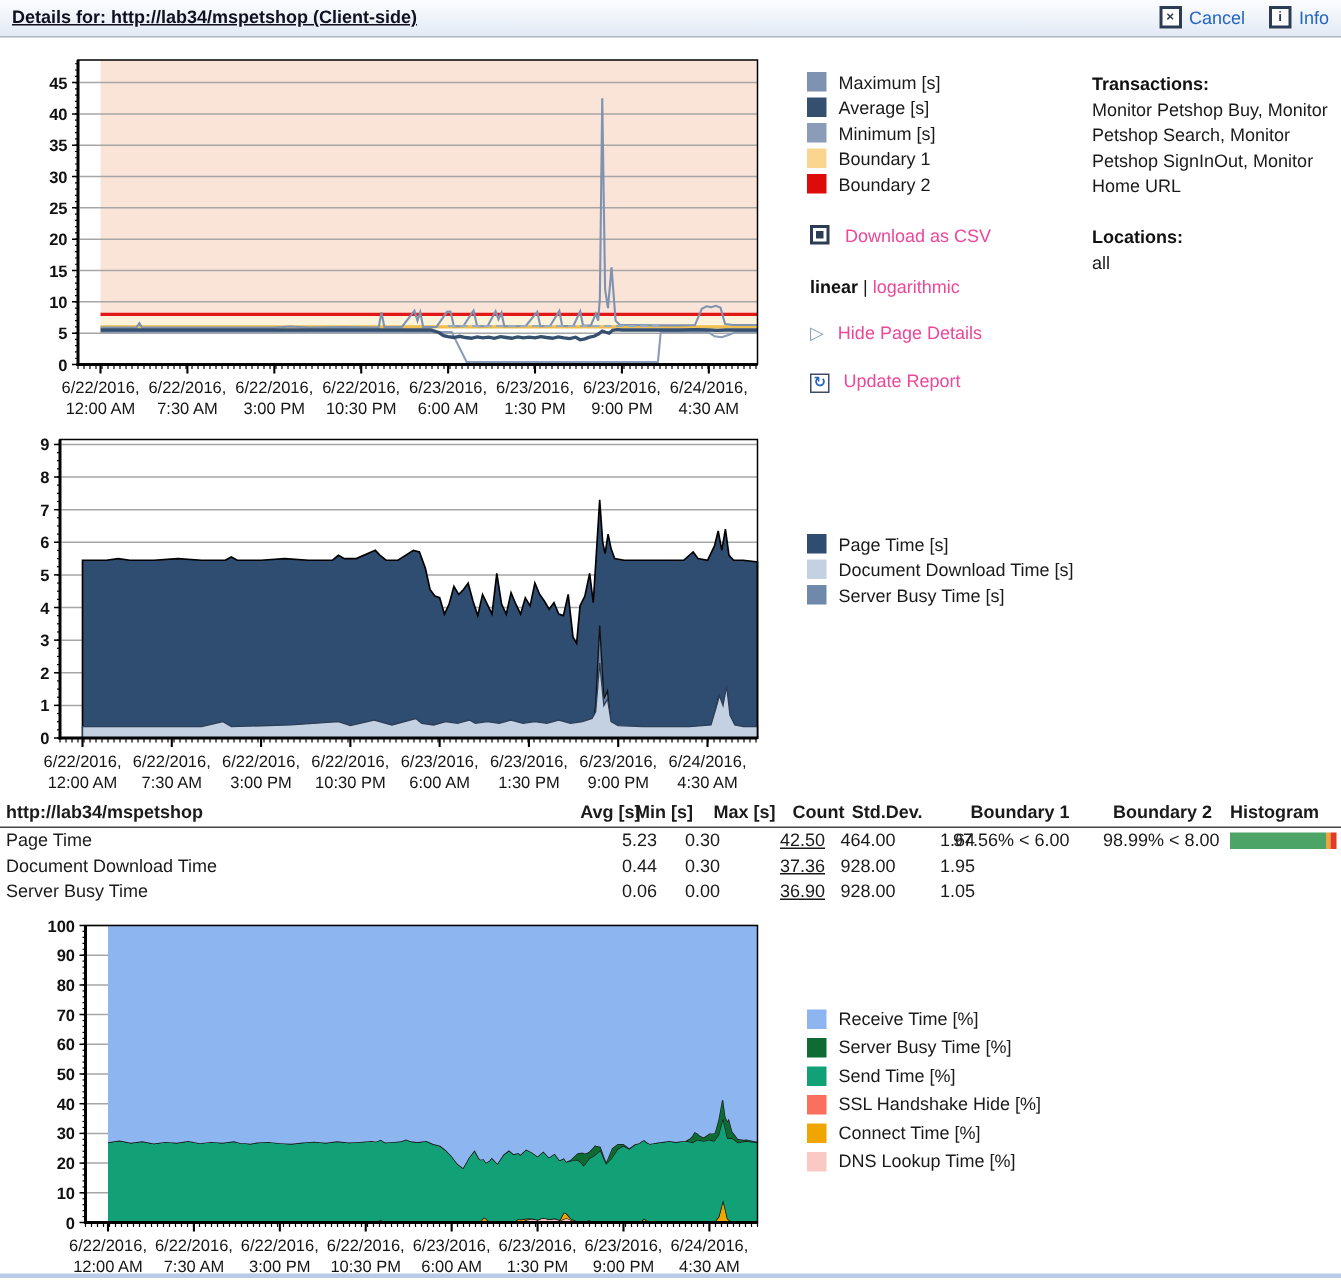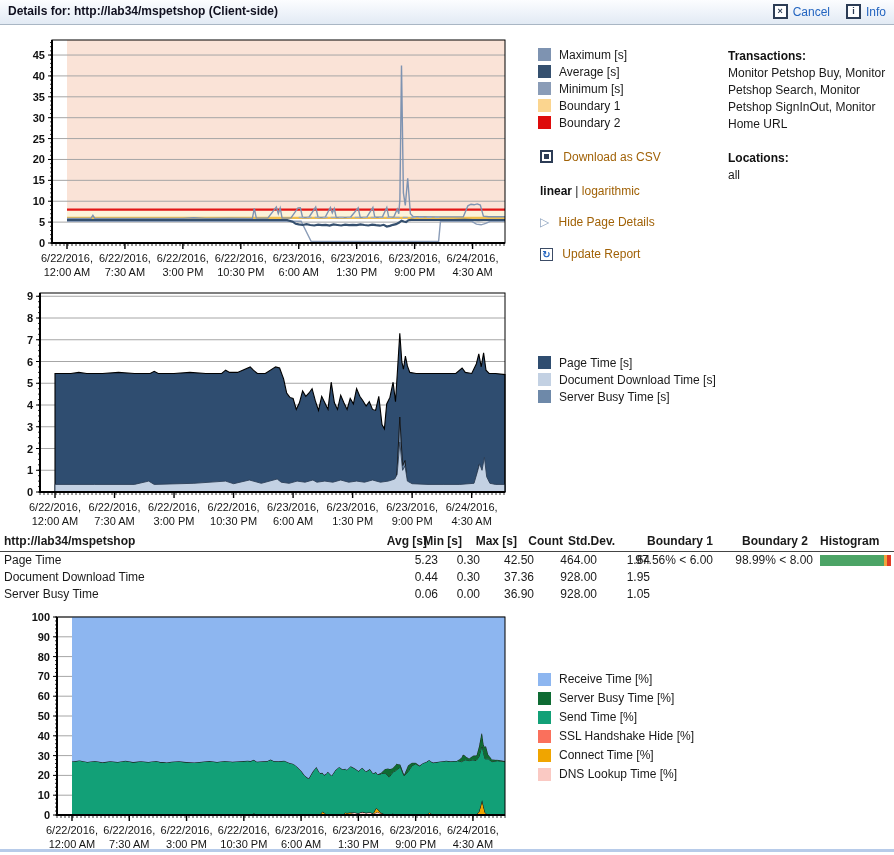--- a/index.html
+++ b/index.html
@@ -1,28 +1,28 @@
 <!DOCTYPE html>
 <html><head>
 <meta charset="utf-8">
 <style>
   html,body{margin:0;padding:0;background:#fff;}
   #app{position:relative;width:894px;height:855px;background:#fff;overflow:hidden;
        font-family:"Liberation Sans","DejaVu Sans",sans-serif;color:#1a1a1a;}
   
   .titlebar{position:absolute;left:0;top:0;width:894px;height:24px;
     background:linear-gradient(#fcfdff,#e2eaf4);border-bottom:1px solid #a9b6c4;}
-  .titlebar .title{position:absolute;left:8px;top:4px;font-size:12px;font-weight:bold;color:#10101f;}
+  .titlebar .title{position:absolute;left:8px;top:4px;font-size:12px;font-weight:bold;color:#10101f;text-decoration:underline;}
   .tb-link{position:absolute;top:4px;font-size:12px;color:#2465c0;text-decoration:none;
     display:flex;align-items:center;gap:5px;cursor:pointer;}
   .box-icon{display:inline-block;width:11px;height:11px;border:2px solid #2c3c55;
     font-size:9px;line-height:11px;text-align:center;font-weight:bold;color:#2c3c55;background:#fff;}
   
   .side{position:absolute;font-size:12px;}
-  .link{color:#a16207;text-decoration:none;cursor:pointer;}
+  .link{color:#ec4899;text-decoration:none;cursor:pointer;}
   .bold{font-weight:bold;color:#111;}
   .legend-row{display:flex;align-items:center;margin-bottom:4px;}
   .swatch{width:13px;height:13px;margin-right:8px;flex:0 0 13px;}
   .leg17 .legend-row{height:13px;margin-bottom:4px;}
   .leg19 .legend-row{height:14px;margin-bottom:5px;}
   .rcol{width:170px;line-height:17px;font-size:12px;}
   .csv-icon{position:relative;display:inline-block;width:9px;height:9px;border:2px solid #2c3c55;background:#fff;margin-right:7px;vertical-align:-2px;}
   .csv-icon::after{content:"";position:absolute;left:2px;top:2px;width:5px;height:5px;background:#2c3c55;}
   .tri-icon{color:#8aa0bd;font-size:12px;margin-right:6px;}
   .upd-icon{display:inline-block;width:11px;height:11px;border:1px solid #3c4c66;color:#2465c0;
@@ -31,21 +31,21 @@
   svg text.ylab{font:bold 11px "Liberation Sans","DejaVu Sans",sans-serif;fill:#111;}
   svg text.xlab{font:11px "Liberation Sans","DejaVu Sans",sans-serif;fill:#151515;}
   
   .stat-table{position:absolute;left:0;top:533px;width:894px;font-size:12px;}
   .trow{position:relative;height:17px;}
   .trow.head{font-weight:bold;border-bottom:1px solid #444;height:18px;}
   .cell{position:absolute;top:1px;white-space:nowrap;}
   .c-name{left:4px;}
   .h-avg{right:467px;} .h-min{right:432px;} .h-max{right:377px;} .h-count{right:331px;}
   .h-std{right:279px;margin-left:17px;} .h-b1{right:181px;} .h-b2{right:86px;} .h-hist{left:820px;}
-  .v-avg{right:456px;} .v-min{right:414px;margin-left:45px;} .v-max{right:360px;} .v-count{right:297px;}
+  .v-avg{right:456px;} .v-min{right:414px;margin-left:45px;} .v-max{right:344px;text-decoration:underline;} .v-count{right:297px;}
   .v-std{right:244px;margin-left:40px;} .v-b1{right:181px;} .v-b2{right:81px;}
   .hist-bar{position:absolute;left:820px;top:3px;height:11px;display:flex;}
   .hist-bar .seg{height:11px;}
   .bottom-strip{position:absolute;left:0;top:849px;width:894px;height:3px;background:#b7cbe9;}
 </style>
 </head>
 <body>
 
 <div id="app">
 

